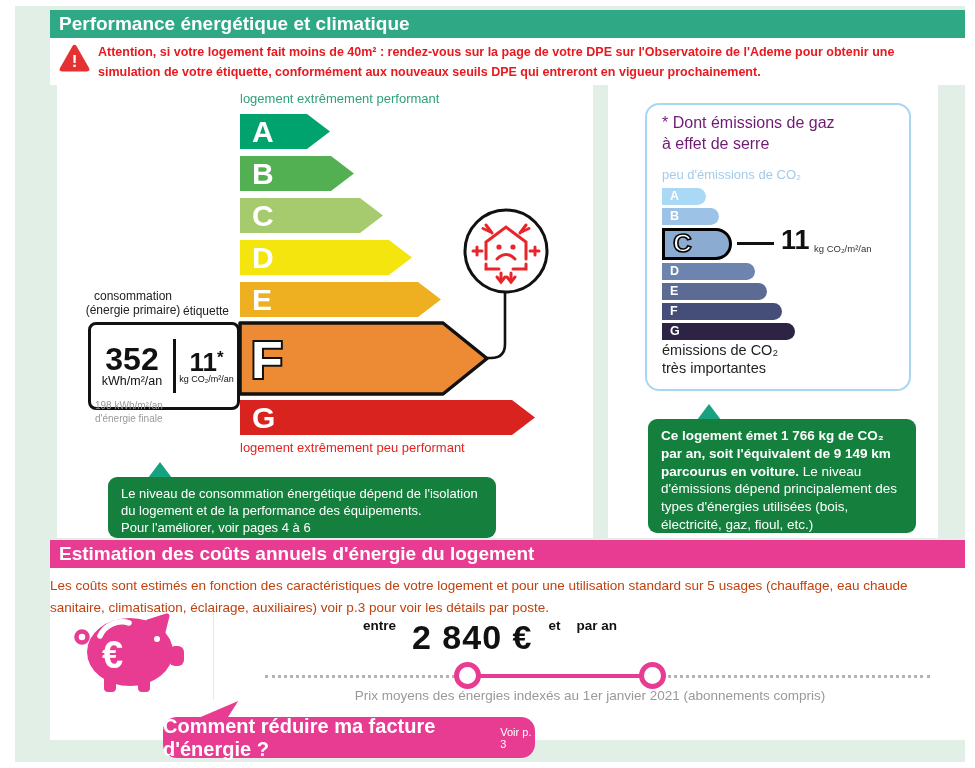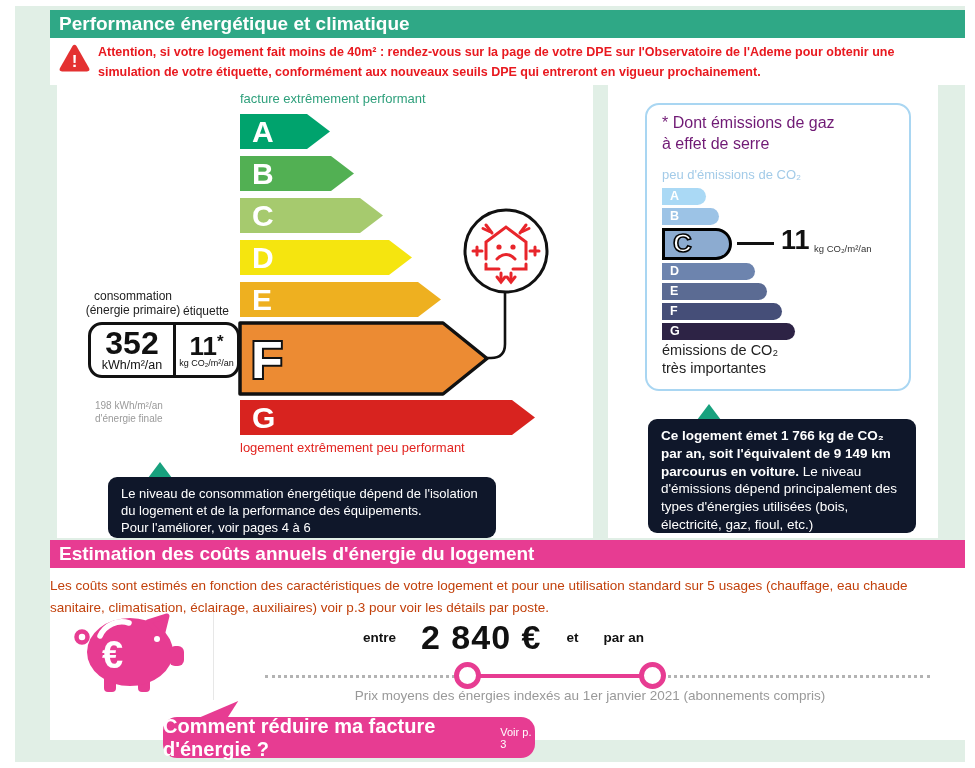--- a/index.html
+++ b/index.html
@@ -30,36 +30,36 @@
     clip-path:polygon(0 0, calc(100% - 23px) 0, 100% 50%, calc(100% - 23px) 100%, 0 100%);}
   .arrow-a{top:114px;width:90px;}
   .arrow-b{top:156px;width:114px;}
   .arrow-c{top:198px;width:143px;}
   .arrow-d{top:240px;width:172px;}
   .arrow-e{top:282px;width:201px;}
   .arrow-g{top:400px;width:295px;}
   .f-arrow-svg{left:238px;top:320px;}
   .nrg-cons-label{left:85px;top:290px;width:96px;font-size:12px;color:#222;text-align:center;white-space:pre-line;line-height:1.15;}
   .nrg-emis-label{left:183px;top:304px;font-size:12px;color:#222;}
-  .value-box{left:88px;top:322px;width:152px;height:56px;background:#fff;border:3px solid #111;
-    border-radius:14px;box-sizing:border-box;display:flex;align-items:center;}
+  .value-box{left:88px;top:322px;width:152px;height:88px;background:#fff;border:3px solid #111;
+    border-radius:8px;box-sizing:border-box;display:flex;align-items:center;}
   .vb-cell1{width:82px;text-align:center;}
   .vb-divider{width:3px;height:54px;background:#111;}
   .vb-cell2{flex:1;text-align:center;}
   .vb-num{font-size:32px;font-weight:bold;color:#111;line-height:1;}
   .vb-num2{font-size:26px;font-weight:bold;color:#111;line-height:1;}
   .vb-star{font-size:17px;font-weight:bold;color:#111;vertical-align:8px;}
   .vb-unit{font-size:12.5px;color:#111;line-height:1.1;}
   .vb-unit2{font-size:9px;color:#111;line-height:1.1;}
   .nrg-final-note{left:95px;top:400px;font-size:10px;color:#9a9a9a;white-space:pre-line;line-height:1.25;}
   .house-circle{left:462px;top:207px;}
   .connector{left:450px;top:280px;}
 
   
-  .tooltip{background:#0f172a;color:#fff;border-radius:9px;font-size:13px;line-height:1.32;
+  .tooltip{background:#15803d;color:#fff;border-radius:9px;font-size:13px;line-height:1.32;
     padding:8px 13px;box-sizing:border-box;white-space:pre-line;}
   .tt-left{left:108px;top:477px;width:388px;height:61px;}
   .tt-right{left:648px;top:419px;width:268px;height:114px;font-size:13.5px;white-space:normal;}
   .tt-right .bold{font-weight:bold;}
   .tri-up{width:0;height:0;border-left:12px solid transparent;border-right:12px solid transparent;
     border-bottom:16px solid #18a17e;}
   .tri-left-pos{left:148px;top:462px;}
   .tri-right-pos{left:697px;top:404px;}
 
   
@@ -81,21 +81,21 @@
   .ges-val{left:781px;top:227px;font-size:27px;font-weight:bold;color:#111;line-height:1;}
   .ges-unit{left:814px;top:243px;font-size:9.5px;color:#333;}
   .ges-high{left:662px;top:341px;font-size:14.5px;color:#222;white-space:pre-line;line-height:1.25;}
 
   
   .pink-bar{left:50px;top:540px;width:915px;height:28px;background:#e73c92;color:#fff;
     font-size:19px;font-weight:bold;line-height:28px;padding-left:9px;box-sizing:border-box;}
   .cost-desc{left:50px;top:575px;width:912px;font-size:13.5px;color:#c2410c;line-height:1.6;}
   .piggy{left:72px;top:610px;}
   .cost-divider{left:213px;top:612px;width:1px;height:88px;background:#e7e7e7;}
-  .cost-row{left:363px;top:618px;display:flex;align-items:center;gap:25px;color:#111;}
+  .cost-row{left:363px;top:618px;display:flex;align-items:flex-start;gap:16px;color:#111;}
   .cost-small{font-size:13.5px;font-weight:bold;}
   .cost-big{font-size:34px;font-weight:bold;letter-spacing:1px;}
   .scale-dotted{left:265px;top:675px;width:665px;height:0;border-top:3px dotted #b3b3b3;}
   .scale-solid{left:468px;top:674px;width:185px;height:4px;background:#e73c92;}
   .scale-marker{width:17px;height:17px;background:#fff;border:5px solid #e73c92;border-radius:50%;box-sizing:content-box;}
   .marker1{left:454px;top:662px;}
   .marker2{left:639px;top:662px;}
   .price-note{left:260px;top:688px;width:660px;text-align:center;font-size:13.5px;color:#999;}
 
   
@@ -117,21 +117,21 @@
   <div class="abs panel-bottom"></div>
   <div class="abs band-bottom-white"></div>
 
   <div class="abs title-bar">Performance énergétique et climatique</div>
   <svg class="abs warn-icon" width="33" height="32" viewBox="0 0 33 32">
     <path d="M14.5,3 Q16.5,0.5 18.5,3 L31,25 Q32.5,28 29,28.5 L4,28.5 Q0.5,28 2,25 Z" fill="#e43131"></path>
     <text x="16.5" y="24" text-anchor="middle" font-size="17" font-weight="bold" fill="#ffffff">!</text>
   </svg>
   <div class="abs warn-text">Attention, si votre logement fait moins de 40m² : rendez-vous sur la page de votre DPE sur l'Observatoire de l'Ademe pour obtenir une simulation de votre étiquette, conformément aux nouveaux seuils DPE qui entreront en vigueur prochainement.</div>
 
-  <div class="abs nrg-top-label">facture extrêmement performant</div>
+  <div class="abs nrg-top-label">logement extrêmement performant</div>
 
   <div class="abs arrow arrow-a" style="background-color: rgb(0, 163, 109);">
     <span>A</span></div>
   <div class="abs arrow arrow-b" style="background-color: rgb(82, 176, 83);">
     <span>B</span></div>
   <div class="abs arrow arrow-c" style="background-color: rgb(166, 202, 110);">
     <span>C</span></div>
   <div class="abs arrow arrow-d" style="background-color: rgb(245, 229, 15);">
     <span>D</span></div>
   <div class="abs arrow arrow-e" style="background-color: rgb(238, 176, 32);">

